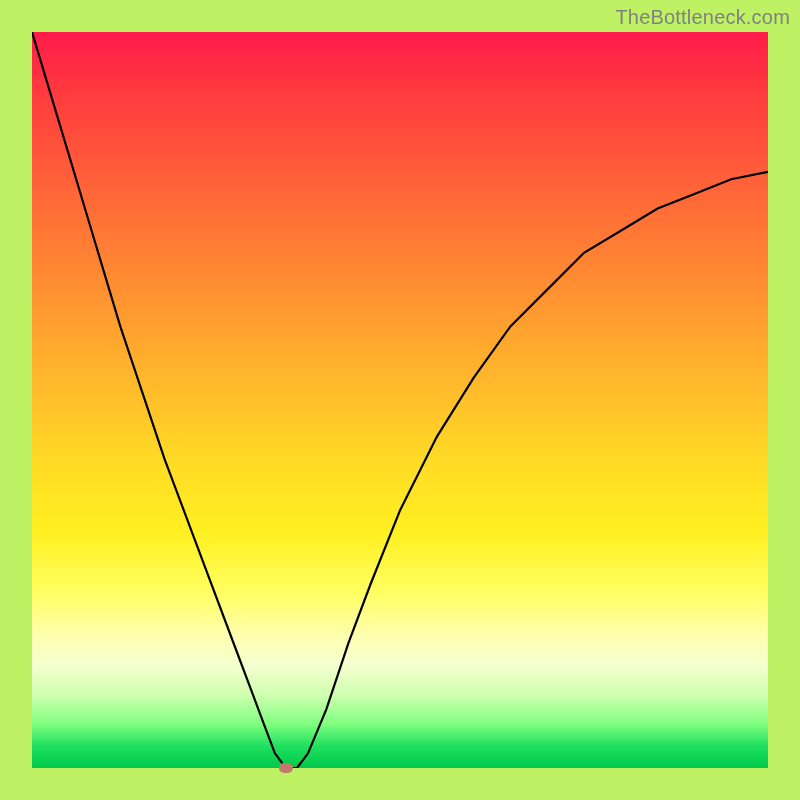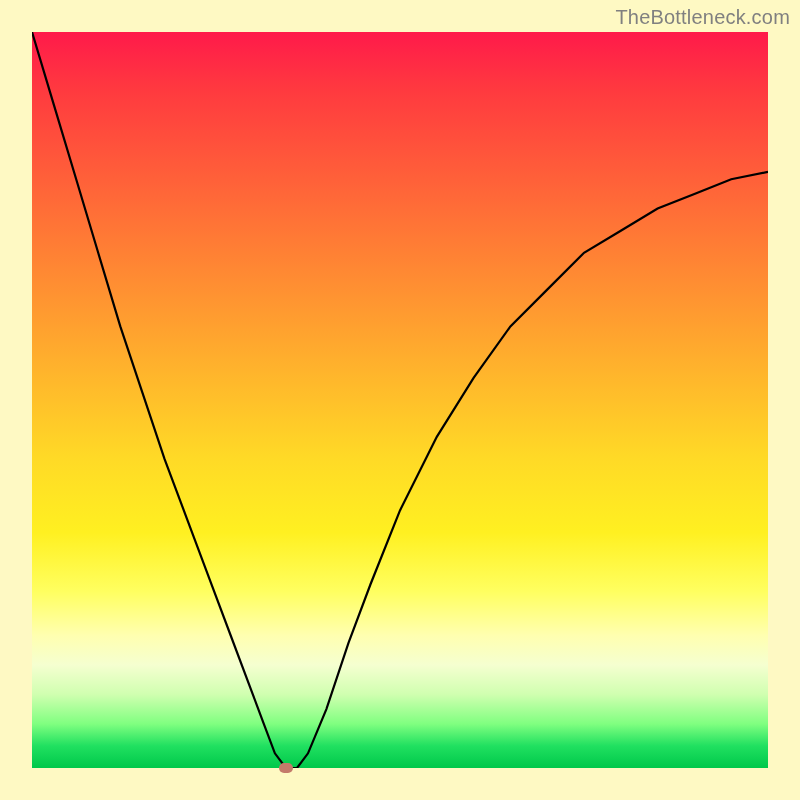--- a/index.html
+++ b/index.html
@@ -9,21 +9,21 @@
     background: #000;
     position: relative;
     font-family: Arial, sans-serif;
   }
   .frame {
     position: absolute;
     top: 0;
     left: 0;
     width: 800px;
     height: 800px;
-    background: #fef9c3;
+    background: #bef264;
   }
   .plot-area {
     position: absolute;
     top: 32px;
     left: 32px;
     width: 736px;
     height: 736px;
     background: linear-gradient(to bottom,
       #ff1a4a 0%,
       #ff3a3f 8%,

